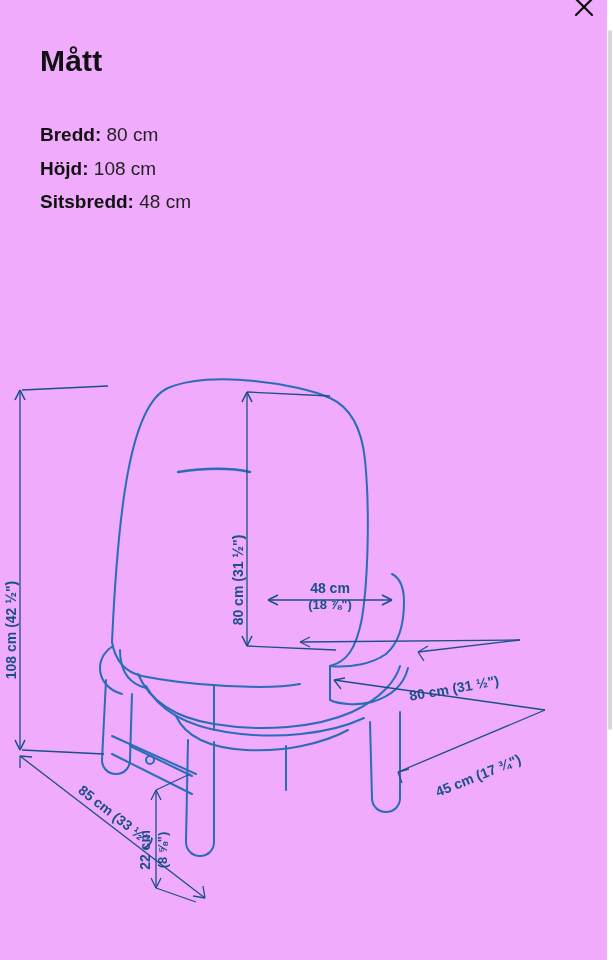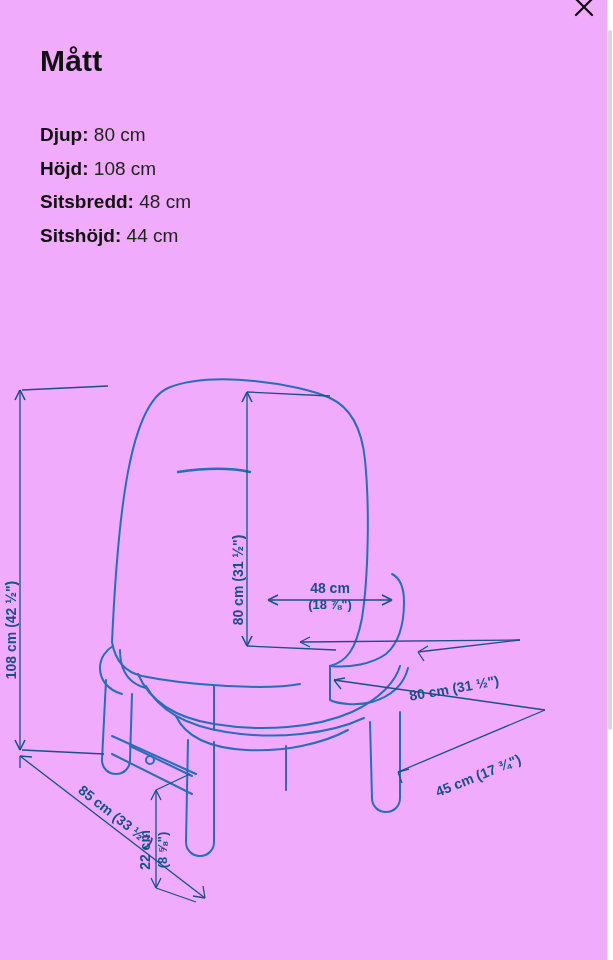--- a/index.html
+++ b/index.html
@@ -108,34 +108,30 @@
   </div>
 
   <div class="scroll-track">
     <div class="scroll-thumb"></div>
   </div>
 
   <div class="title">Mått</div>
 
   <div class="specs">
     <div class="spec-row">
-      <span class="spec-label">Djup:</span>
+      <span class="spec-label">Bredd:</span>
       <span class="spec-value">80 cm</span>
     </div>
     <div class="spec-row">
       <span class="spec-label">Höjd:</span>
       <span class="spec-value">108 cm</span>
     </div>
     <div class="spec-row">
       <span class="spec-label">Sitsbredd:</span>
       <span class="spec-value">48 cm</span>
-    </div>
-    <div class="spec-row">
-      <span class="spec-label">Sitshöjd:</span>
-      <span class="spec-value">44 cm</span>
     </div>
   </div>
 
   <div class="diagram">
     <svg width="613" height="570" viewBox="0 0 613 570" aria-hidden="true">
       <g fill="none" stroke="#2b6cb8" stroke-width="2" stroke-linecap="round" stroke-linejoin="round">
 
         <path d="M112 292 C118 160 130 55 168 38 C212 20 300 34 330 48 C352 58 362 80 365 110
                  C370 160 368 230 362 268 C356 300 346 312 330 316"></path>
         <path d="M112 292 C115 310 125 322 142 326 C190 336 268 340 300 334"></path>

